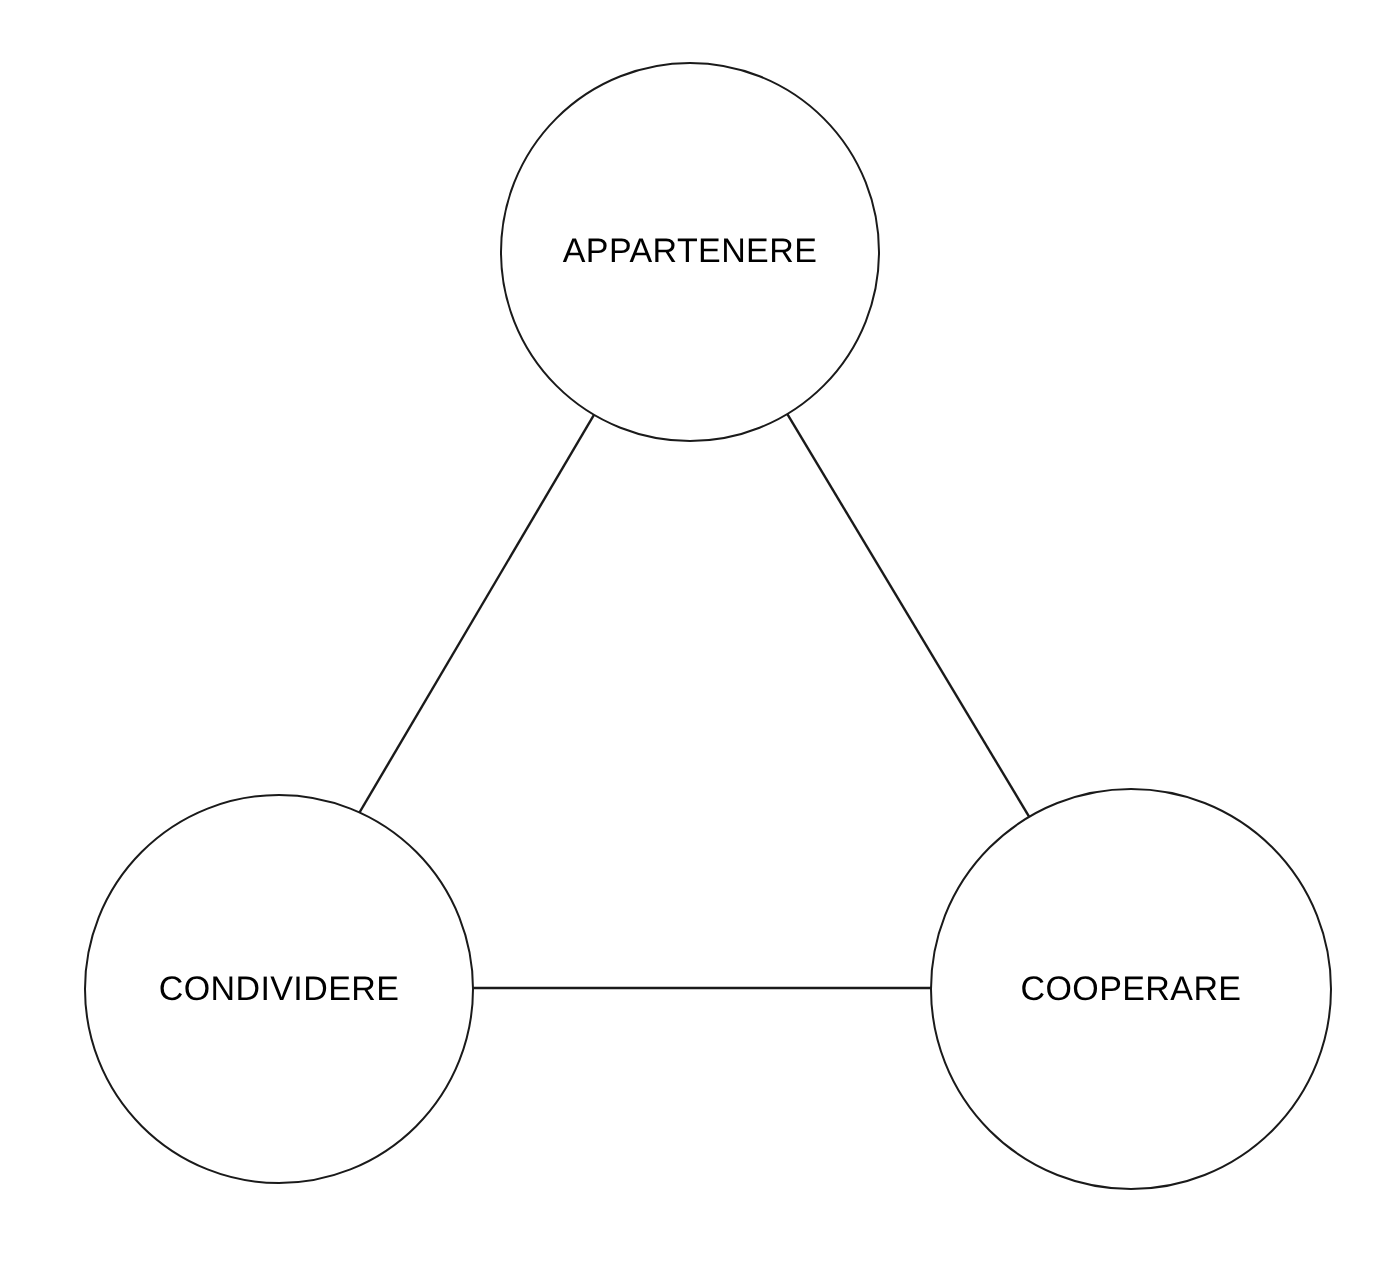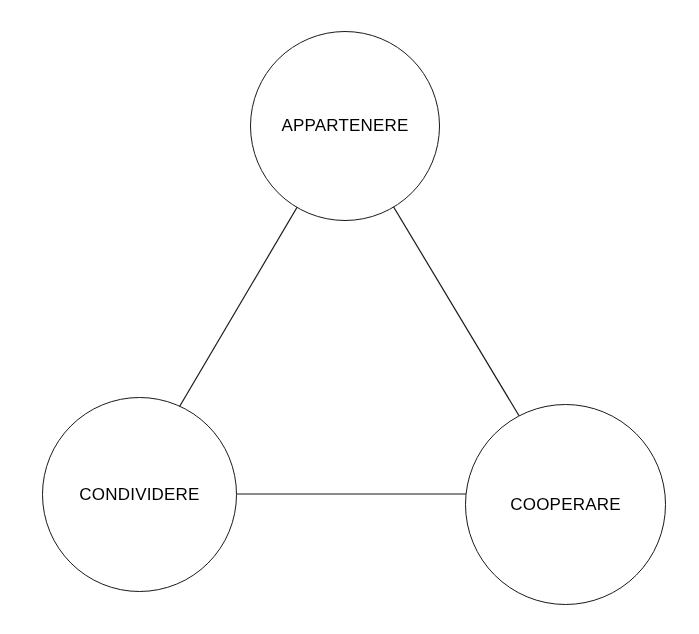--- a/index.html
+++ b/index.html
@@ -54,21 +54,21 @@
   
   .node-condividere {
     left: 42px;
     top: 397px;
     width: 195px;
     height: 195px;
   }
   
   .node-cooperare {
     left: 465px;
-    top: 404px;
+    top: 394px;
     width: 201px;
     height: 201px;
   }
 </style>
 </head>
 <body>
 
 <div class="canvas">
 
   <svg class="edges-svg" viewBox="0 0 699 634" xmlns="http://www.w3.org/2000/svg">

